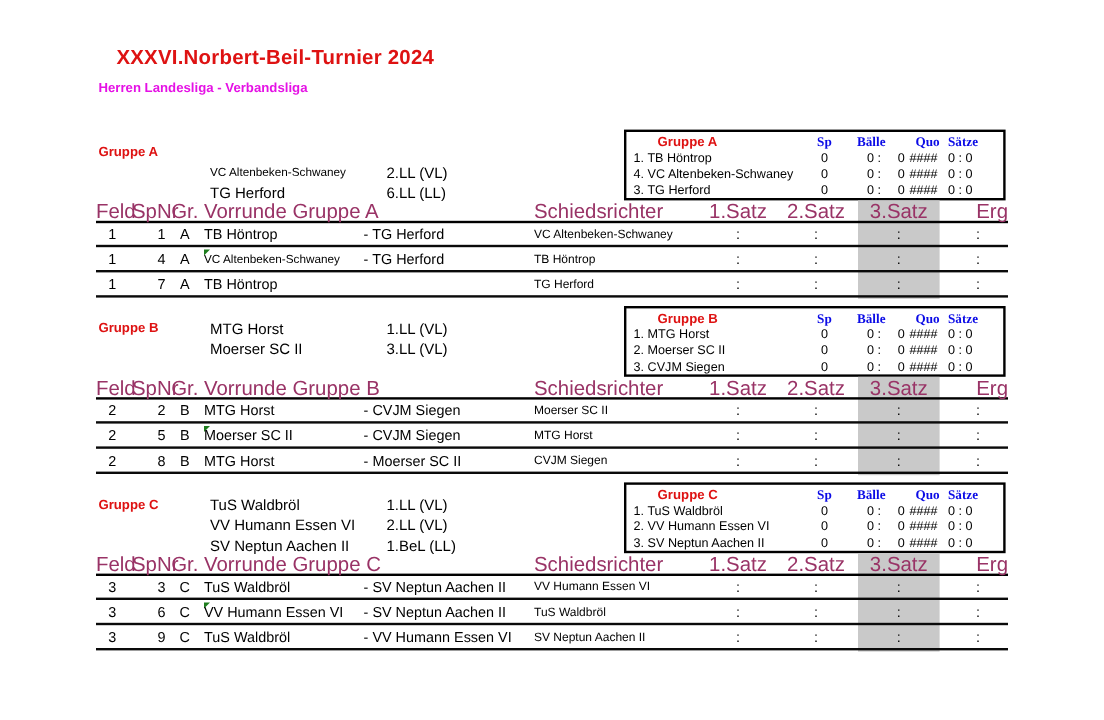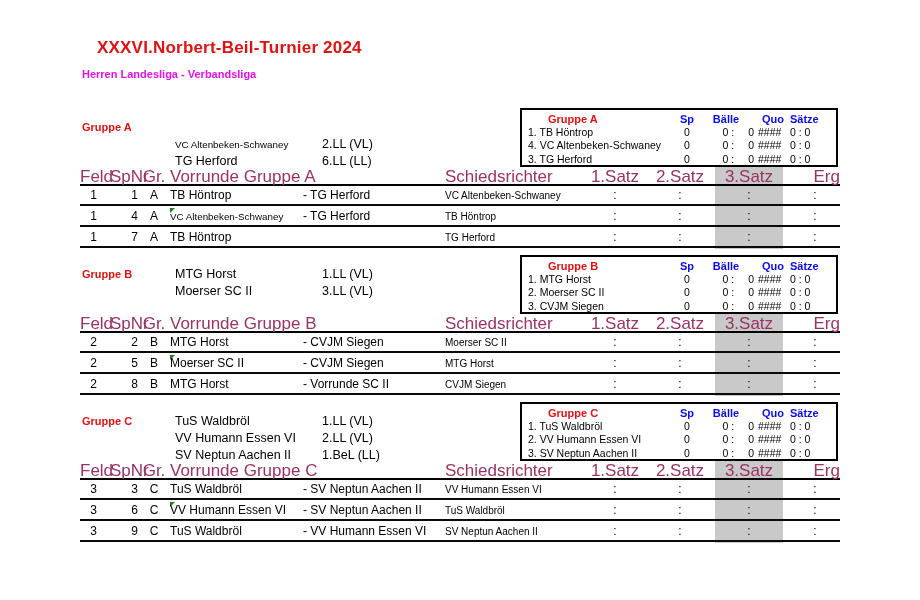--- a/index.html
+++ b/index.html
@@ -23,21 +23,21 @@
   .sb-row{display:flex;align-items:center;height:13.4px;padding-left:6px;font-size:10.5px;white-space:nowrap;}
   .sb-head{font-weight:bold;font-size:11px;}
   .sb-name{flex:0 0 148px;box-sizing:border-box;}
   .sb-head .sb-name{padding-left:20px;color:#DE1212;}
   .sb-sp{flex:0 0 22px;text-align:center;}
   .sb-baelle{flex:0 0 58px;display:flex;justify-content:flex-end;gap:14px;padding-right:2px;box-sizing:border-box;}
   .sb-head .sb-baelle{display:block;text-align:center;gap:0;}
   .sb-quo{flex:0 0 34px;text-align:left;padding-left:2px;box-sizing:border-box;}
   .sb-head .sb-quo{text-align:center;padding-left:0;}
   .sb-saetze{flex:0 0 46px;}
-  .blue{color:#0B0BE6;}
+  .blue{color:#0B0BE6;font-family:Liberation Serif, serif;}
   
   .band{position:absolute;left:715px;top:59px;width:68px;height:82px;background:#C9C9C9;}
   
   .thead{position:absolute;left:80px;top:61px;width:760px;height:15px;border-bottom:2.5px solid #000;
          font-size:17px;font-weight:normal;color:#993366;}
   .thead span{position:absolute;top:0;line-height:15px;white-space:nowrap;}
   .mrow{position:absolute;left:80px;width:760px;height:17px;border-bottom:2px solid #0a0a0a;font-size:12px;}
   .mrow span{position:absolute;top:0;line-height:17px;white-space:nowrap;}
   .r0{top:79px}.r1{top:100px}.r2{top:121px}
   .c-feld{left:0;width:27px;text-align:center;}
@@ -253,21 +253,21 @@
       <span class="c-s1">:</span>
       <span class="c-s2">:</span>
       <span class="c-s3">:</span>
       <span class="c-erg">:</span>
     </div>
     <div class="mrow r2">
       <span class="c-feld">2</span>
       <span class="c-spnr">8</span>
       <span class="c-gr">B</span>
       <span class="c-team1">MTG Horst</span>
-      <span class="c-team2">- Vorrunde SC II</span>
+      <span class="c-team2">- Moerser SC II</span>
       <span class="c-ref">CVJM Siegen</span>
       <span class="c-s1">:</span>
       <span class="c-s2">:</span>
       <span class="c-s3">:</span>
       <span class="c-erg">:</span>
     </div>
   </div>
 
   <div class="section secC">
     <div class="grp-label">Gruppe C</div>

